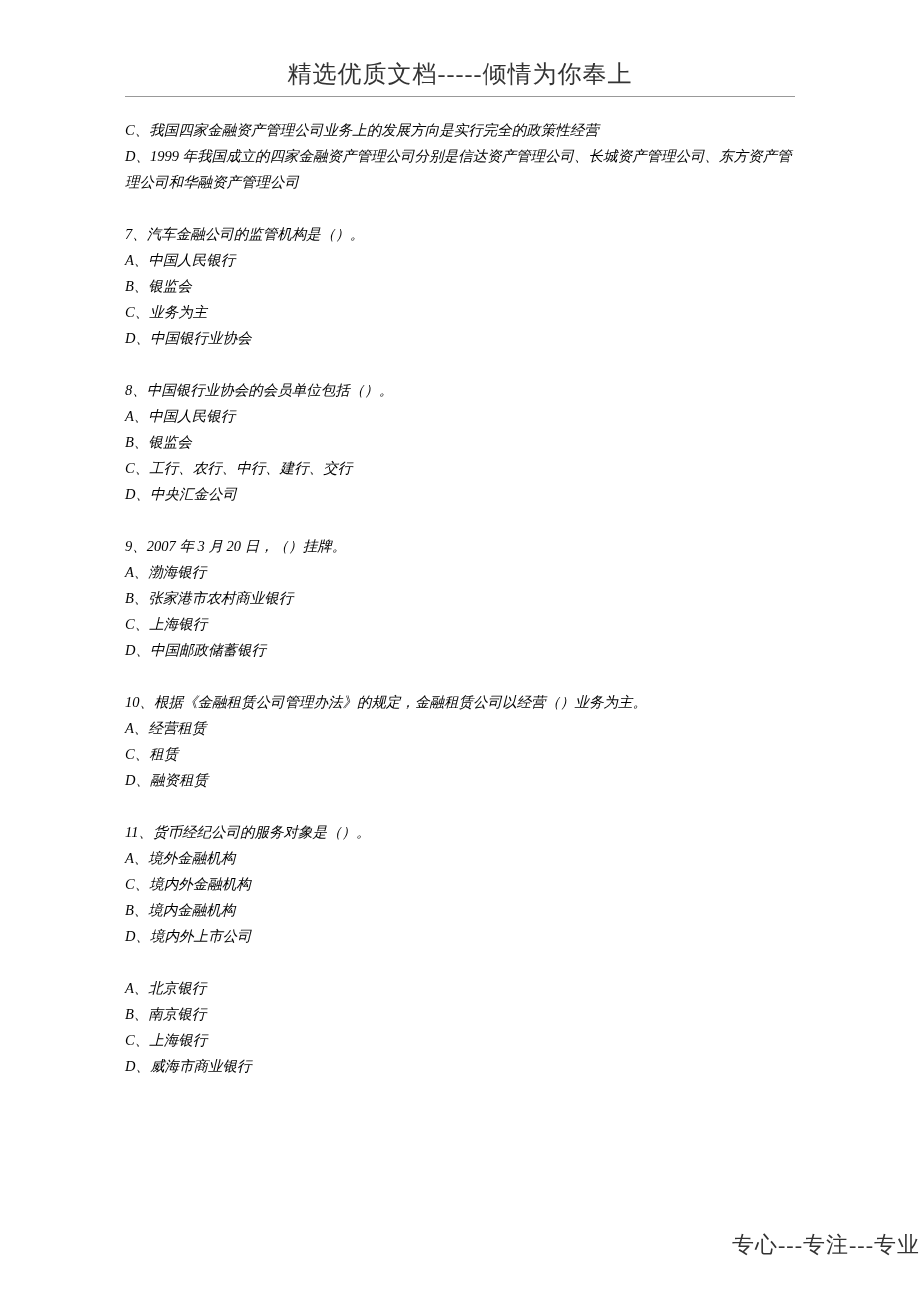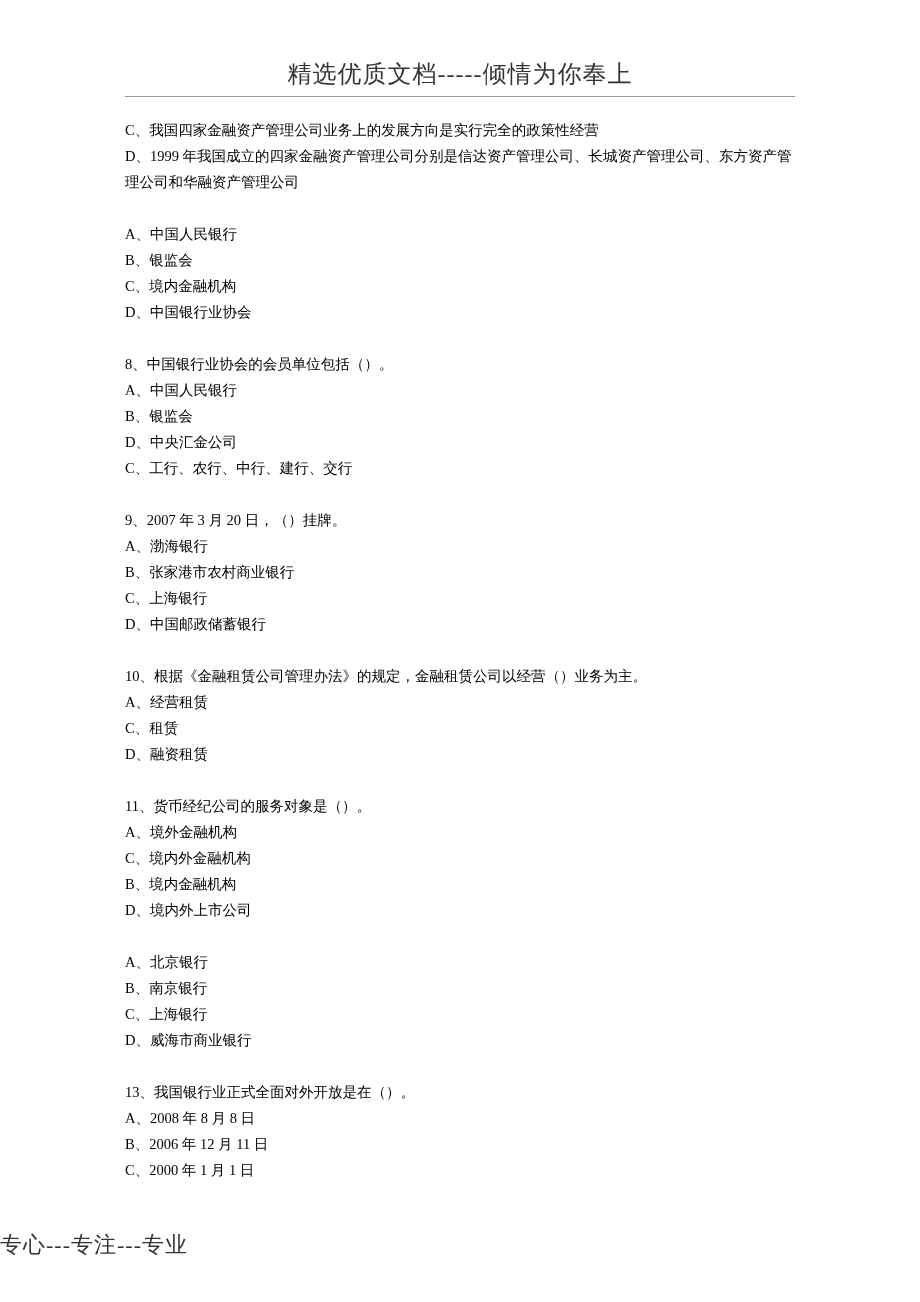--- a/index.html
+++ b/index.html
@@ -24,60 +24,61 @@
     .hr {
       border: none;
       border-top: 1px solid #999;
       margin-bottom: 20px;
     }
     .content {
       font-size: 14.5px;
       line-height: 26px;
       color: #000;
     }
-    .line { white-space: normal; }
+    .line { white-space: normal; font-style: italic; }
     .qblock { margin-top: 26px; }
     .qblock.first { margin-top: 0; }
     .footer {
       position: absolute;
       bottom: 42px;
       left: 0; right: 0;
-      text-align: left;
+      text-align: right;
       font-family: "SimSun", "宋体", serif;
       font-size: 22px;
       color: #333;
       letter-spacing: 1px;
     }
   </style>
 </head>
 <body>
 
 <div class="page">
   <div class="header">精选优质文档-----倾情为你奉上</div>
   <hr class="hr">
   <div class="content">
 
     <div class="qblock first">
       <div class="line">C、我国四家金融资产管理公司业务上的发展方向是实行完全的政策性经营</div>
       <div class="line">D、1999 年我国成立的四家金融资产管理公司分别是信达资产管理公司、长城资产管理公司、东方资产管理公司和华融资产管理公司</div>
     </div>
 
     <div class="qblock">
+      <div class="line">7、汽车金融公司的监管机构是（）。</div>
       <div class="line">A、中国人民银行</div>
       <div class="line">B、银监会</div>
-      <div class="line">C、境内金融机构</div>
+      <div class="line">C、业务为主</div>
       <div class="line">D、中国银行业协会</div>
     </div>
 
     <div class="qblock">
       <div class="line">8、中国银行业协会的会员单位包括（）。</div>
       <div class="line">A、中国人民银行</div>
       <div class="line">B、银监会</div>
+      <div class="line">C、工行、农行、中行、建行、交行</div>
       <div class="line">D、中央汇金公司</div>
-      <div class="line">C、工行、农行、中行、建行、交行</div>
     </div>
 
     <div class="qblock">
       <div class="line">9、2007 年 3 月 20 日，（）挂牌。</div>
       <div class="line">A、渤海银行</div>
       <div class="line">B、张家港市农村商业银行</div>
       <div class="line">C、上海银行</div>
       <div class="line">D、中国邮政储蓄银行</div>
     </div>
 
@@ -96,23 +97,17 @@
       <div class="line">D、境内外上市公司</div>
     </div>
 
     <div class="qblock">
       <div class="line">A、北京银行</div>
       <div class="line">B、南京银行</div>
       <div class="line">C、上海银行</div>
       <div class="line">D、威海市商业银行</div>
     </div>
 
-    <div class="qblock">
-      <div class="line">13、我国银行业正式全面对外开放是在（）。</div>
-      <div class="line">A、2008 年 8 月 8 日</div>
-      <div class="line">B、2006 年 12 月 11 日</div>
-      <div class="line">C、2000 年 1 月 1 日</div>
-    </div>
 
   </div>
 </div>
 
 <div class="footer">专心---专注---专业</div>
 
 </body></html>

